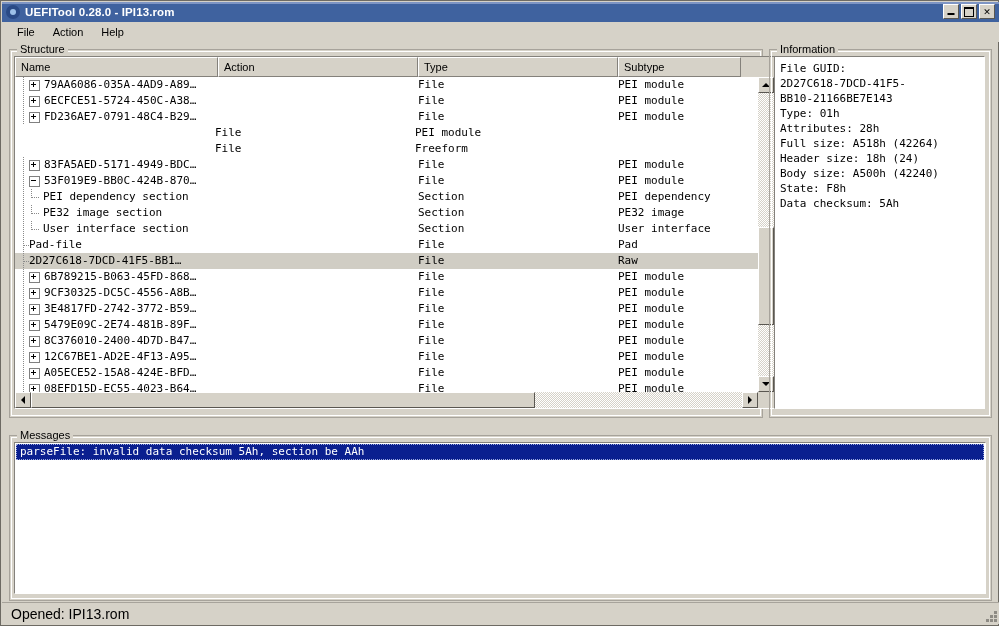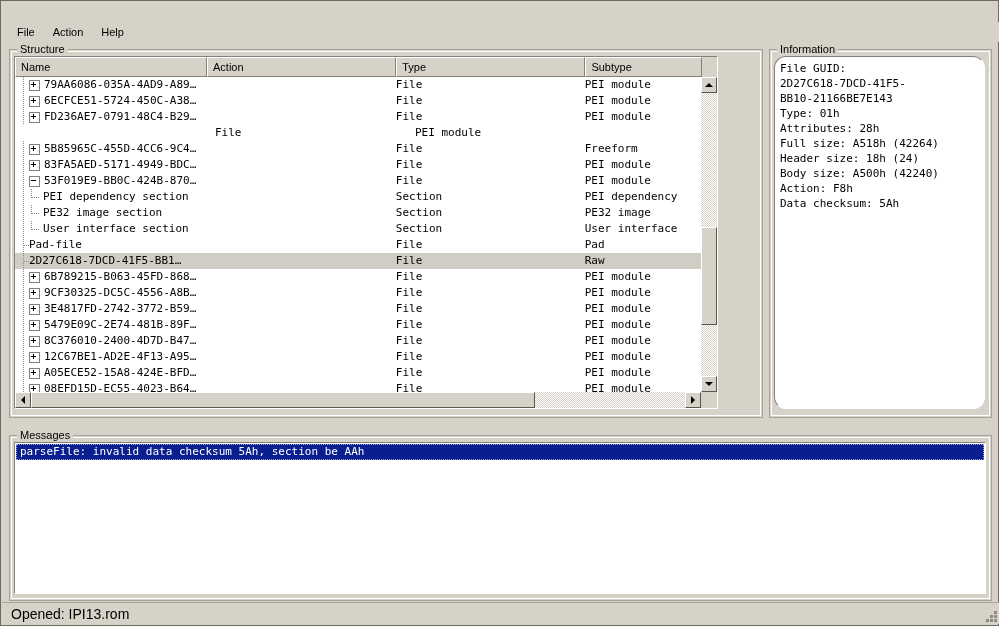--- a/index.html
+++ b/index.html
@@ -43,21 +43,21 @@
   .group{position:absolute;box-sizing:border-box;}
   .group > .gb-frame{position:absolute;left:0;right:0;top:6px;bottom:0;
         border:1px solid #a7a39b;border-top-color:#a7a39b;}
   .group > .gb-frame::after{content:"";position:absolute;left:1px;right:1px;top:1px;bottom:1px;
         border:1px solid #ffffff;pointer-events:none;}
   .gb-title{position:absolute;left:8px;top:0;background:#d6d2c8;padding:0 3px;
             font-size:11px;color:#000;z-index:3;line-height:12px;}
 
   
   #structure{left:8px;top:42px;width:754px;height:375px;}
-  .tree-outer{position:absolute;left:5px;top:13px;width:704px;height:353px;
+  .tree-outer{position:absolute;left:5px;top:13px;width:761px;height:353px;
               background:#1d4ed8;box-sizing:border-box;
               border-top:1px solid #84817b;border-left:1px solid #84817b;
               border-right:1px solid #ffffff;border-bottom:1px solid #ffffff;
               overflow:hidden;}
   .tree-head{position:absolute;left:0;top:0;height:20px;width:100%;display:flex;
              background:#d6d2c8;box-sizing:border-box;}
   .th{height:20px;box-sizing:border-box;background:#d6d2c8;
       border-top:1px solid #ffffff;border-left:1px solid #ffffff;
       border-right:1px solid #84817b;border-bottom:1px solid #84817b;
       font-size:11px;color:#000;display:flex;align-items:center;padding-left:5px;
@@ -103,21 +103,21 @@
             border-top:1px solid #ffffff;border-left:1px solid #ffffff;
             border-right:1px solid #5a5751;border-bottom:1px solid #5a5751;}
   .corner{position:absolute;right:0;bottom:0;width:16px;height:16px;background:#d6d2c8;}
 
   
   #information{left:768px;top:42px;width:223px;height:375px;}
   .info-box{position:absolute;left:5px;top:13px;width:211px;height:353px;background:#fff;
             box-sizing:border-box;
             border-top:1px solid #84817b;border-left:1px solid #84817b;
             border-right:1px solid #ffffff;border-bottom:1px solid #ffffff;
-            padding:4px 5px;overflow:hidden;border-radius:12px;}
+            padding:4px 5px;overflow:hidden;}
   .info-line{font-family:"DejaVu Sans Mono","Liberation Mono",monospace;font-size:11px;
              color:#000;line-height:15px;white-space:pre;}
 
   
   #messages{left:8px;top:428px;width:983px;height:172px;}
   .msg-box{position:absolute;left:5px;top:13px;width:972px;height:152px;background:#fff;
            box-sizing:border-box;
            border-top:1px solid #84817b;border-left:1px solid #84817b;
            border-right:1px solid #ffffff;border-bottom:1px solid #ffffff;
            overflow:hidden;padding:1px;}
@@ -132,20 +132,36 @@
              display:flex;align-items:center;padding-left:9px;}
   .status-text{font-size:14px;color:#000;}
   .grip{position:absolute;right:2px;bottom:2px;width:13px;height:13px;}
   .grip i{position:absolute;background:#8e8b84;}
 </style>
 </head>
 <body>
 
 <div class="app">
 
+  <div class="titlebar">
+    <div class="tb-top"></div>
+    <div class="tb-icon"></div>
+    <div class="tb-title">UEFITool 0.28.0 - IPI13.rom</div>
+    <div class="tb-btns">
+      <div class="tb-btn min">
+          <span class="g"></span>
+        </div>
+      <div class="tb-btn max">
+          <span class="g"></span>
+        </div>
+      <div class="tb-btn cls">
+          <span class="g">✕</span>
+        </div>
+    </div>
+  </div>
 
   <div class="menubar">
     <div class="menuitem">File</div>
     <div class="menuitem">Action</div>
     <div class="menuitem">Help</div>
   </div>
 
   <div class="group" id="structure">
     <div class="gb-frame"></div>
     <div class="gb-title">Structure</div>
@@ -195,27 +211,20 @@
             <div class="cell c-act"></div>
             <div class="cell c-type">File</div>
             <div class="cell c-sub">PEI module</div>
           </div>
           <div class="row">
             <div class="cell c-act"></div>
             <div class="cell c-type">File</div>
             <div class="cell c-sub">PEI module</div>
           </div>
           <div class="row">
-            <div class="cell c-name">
-              <span class="indent" style="width: 14px;">
-                <span class="guide" style="left: 8px;"></span>
-              </span>
-              <span class="exp plus"></span>
-              <span class="nm">5B85965C-455D-4CC6-9C4…</span>
-            </div>
             <div class="cell c-act"></div>
             <div class="cell c-type">File</div>
             <div class="cell c-sub">Freeform</div>
           </div>
           <div class="row">
             <div class="cell c-name">
               <span class="indent" style="width: 14px;">
                 <span class="guide" style="left: 8px;"></span>
               </span>
               <span class="exp plus"></span>
@@ -437,21 +446,21 @@
     <div class="gb-title">Information</div>
     <div class="info-box" id="info-lines">
         <div class="info-line">File GUID:</div>
         <div class="info-line">2D27C618-7DCD-41F5-</div>
         <div class="info-line">BB10-21166BE7E143</div>
         <div class="info-line">Type: 01h</div>
         <div class="info-line">Attributes: 28h</div>
         <div class="info-line">Full size: A518h (42264)</div>
         <div class="info-line">Header size: 18h (24)</div>
         <div class="info-line">Body size: A500h (42240)</div>
-        <div class="info-line">Action: F8h</div>
+        <div class="info-line">State: F8h</div>
         <div class="info-line">Data checksum: 5Ah</div>
       </div>
   </div>
 
   <div class="group" id="messages">
     <div class="gb-frame"></div>
     <div class="gb-title">Messages</div>
     <div class="msg-box" id="msg-list">
         <div class="msg-item">parseFile: invalid data checksum 5Ah, section be AAh</div>
       </div>

